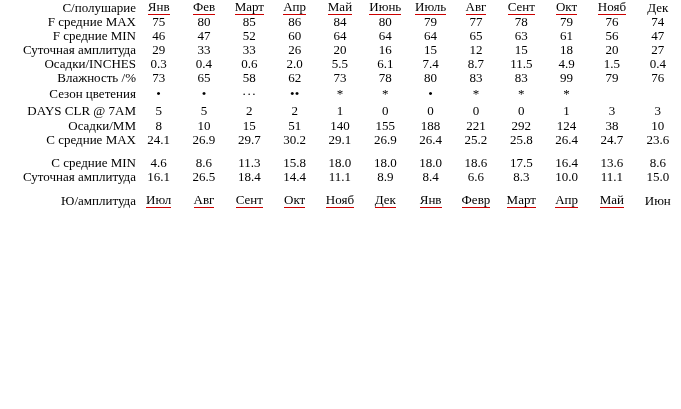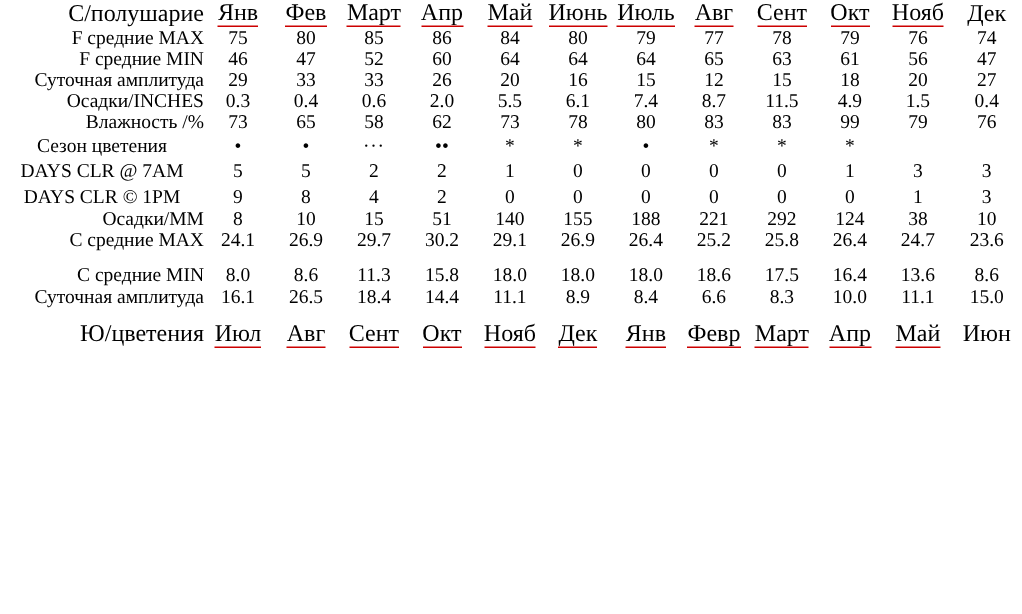--- a/index.html
+++ b/index.html
@@ -26,29 +26,28 @@
     line-height: 1.08;
   }
   td.rowlabel {
     text-align: right;
     padding-right: 6px;
     width: 135px;
     font-size: 13px;
     white-space: pre-line;
   }
   td.rowlabel.center {
-    text-align: center;
     padding-right: 0;
   }
   td.val {
     text-align: center;
     width: 45px;
   }
   tr.header td, tr.footer td {
-    font-size: 16px;
+    font-size: 13px;
   }
   .hdr-month {
     display: inline-block;
     text-align: center;
   }
   .hdr-month.u {
     border-bottom: 1px solid #cc0000;
     padding-bottom: 0px;
     text-align: center;
   }
@@ -204,35 +203,20 @@
         <td class="val">2</td>
         <td class="val">1</td>
         <td class="val">0</td>
         <td class="val">0</td>
         <td class="val">0</td>
         <td class="val">0</td>
         <td class="val">1</td>
         <td class="val">3</td>
         <td class="val">3</td>
       </tr>
-      <tr class="tall">
-        <td class="rowlabel center">DAYS CLR © 1PM</td>
-        <td class="val">9</td>
-        <td class="val">8</td>
-        <td class="val">4</td>
-        <td class="val">2</td>
-        <td class="val">0</td>
-        <td class="val">0</td>
-        <td class="val">0</td>
-        <td class="val">0</td>
-        <td class="val">0</td>
-        <td class="val">0</td>
-        <td class="val">1</td>
-        <td class="val">3</td>
-      </tr>
       <tr>
         <td class="rowlabel">Осадки/ММ</td>
         <td class="val">8</td>
         <td class="val">10</td>
         <td class="val">15</td>
         <td class="val">51</td>
         <td class="val">140</td>
         <td class="val">155</td>
         <td class="val">188</td>
         <td class="val">221</td>
@@ -254,21 +238,21 @@
         <td class="val">25.8</td>
         <td class="val">26.4</td>
         <td class="val">24.7</td>
         <td class="val">23.6</td>
       </tr>
       <tr class="spacer">
         <td colspan="13"></td>
       </tr>
       <tr>
         <td class="rowlabel">С средние MIN</td>
-        <td class="val">8.0</td>
+        <td class="val">4.6</td>
         <td class="val">8.6</td>
         <td class="val">11.3</td>
         <td class="val">15.8</td>
         <td class="val">18.0</td>
         <td class="val">18.0</td>
         <td class="val">18.0</td>
         <td class="val">18.6</td>
         <td class="val">17.5</td>
         <td class="val">16.4</td>
         <td class="val">13.6</td>
@@ -286,21 +270,21 @@
         <td class="val">6.6</td>
         <td class="val">8.3</td>
         <td class="val">10.0</td>
         <td class="val">11.1</td>
         <td class="val">15.0</td>
       </tr>
       <tr class="spacer">
         <td colspan="13"></td>
       </tr>
       <tr class="header">
-        <td class="rowlabel">Ю/цветения</td>
+        <td class="rowlabel">Ю/амплитуда</td>
         <td class="val"><span class="hdr-month u">Июл</span></td>
         <td class="val"><span class="hdr-month u">Авг</span></td>
         <td class="val"><span class="hdr-month u">Сент</span></td>
         <td class="val"><span class="hdr-month u">Окт</span></td>
         <td class="val"><span class="hdr-month u">Нояб</span></td>
         <td class="val"><span class="hdr-month u">Дек</span></td>
         <td class="val"><span class="hdr-month u">Янв</span></td>
         <td class="val"><span class="hdr-month u">Февр</span></td>
         <td class="val"><span class="hdr-month u">Март</span></td>
         <td class="val"><span class="hdr-month u">Апр</span></td>

